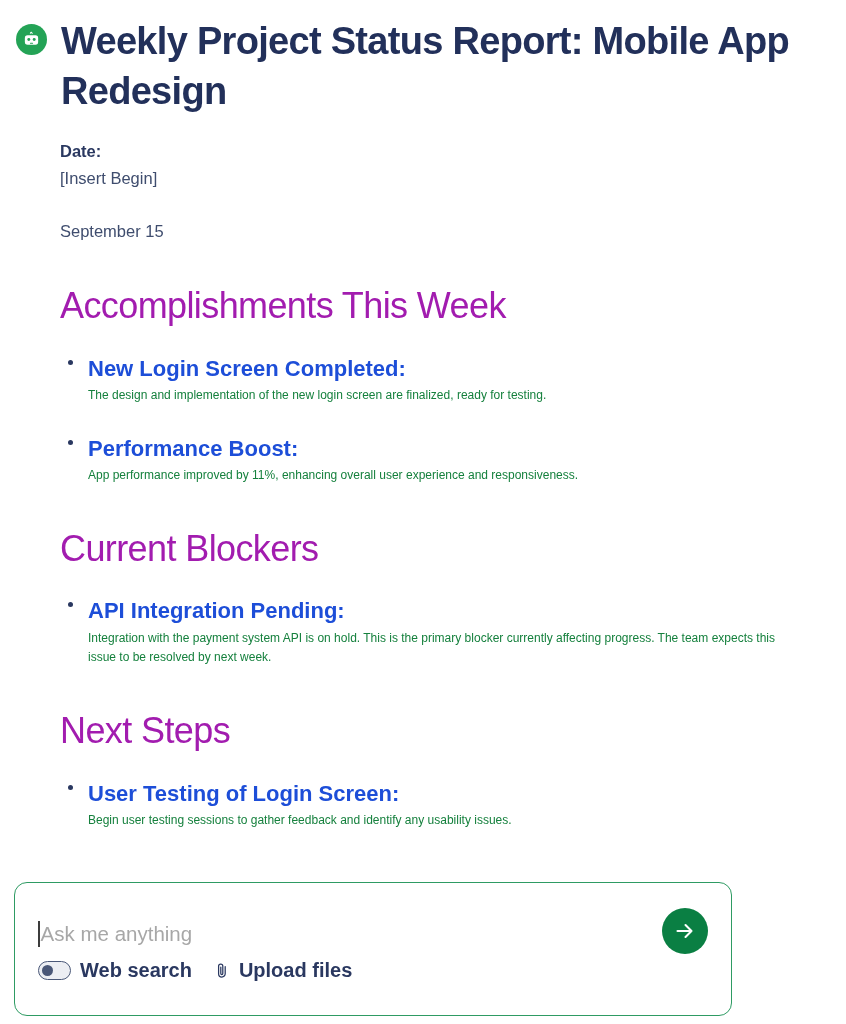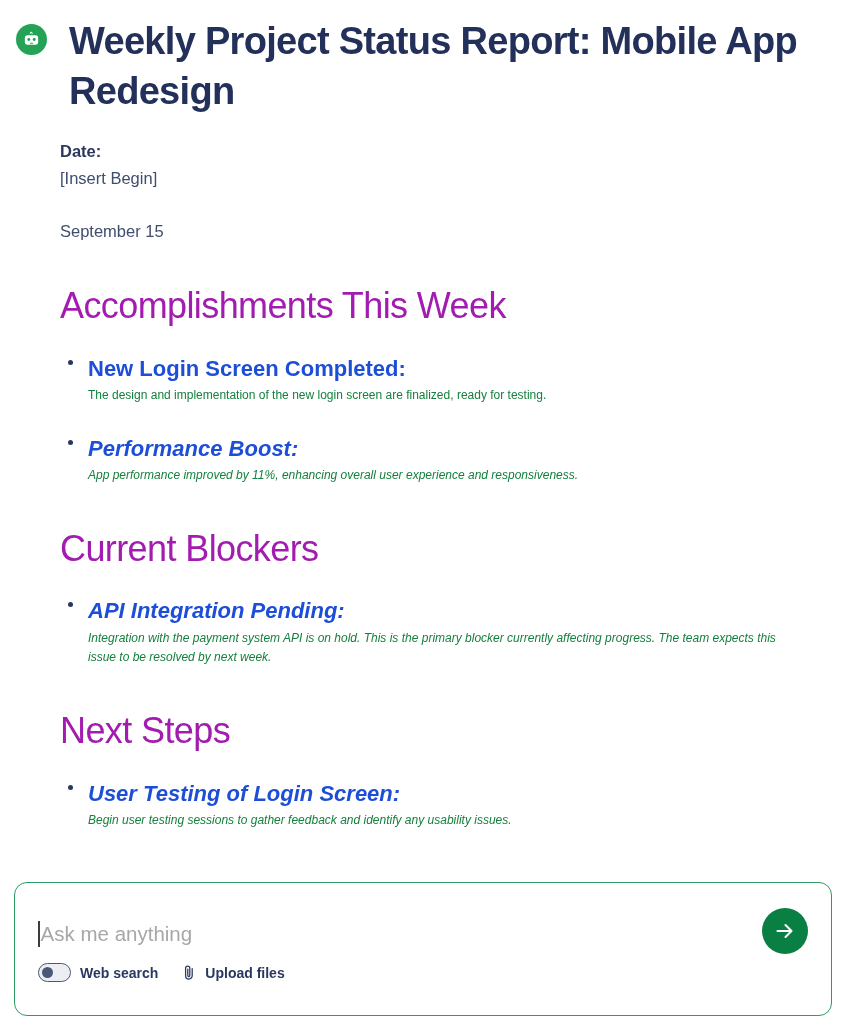--- a/index.html
+++ b/index.html
@@ -32,21 +32,21 @@
   }
 
   .doc-inner {
     padding: 14px 40px 0 16px;
   }
 
   
   .header-row {
     display: flex;
     align-items: flex-start;
-    gap: 22px;
+    gap: 14px;
   }
 
   .bot-avatar {
     flex: 0 0 auto;
     width: 31px;
     height: 31px;
     border-radius: 50%;
     background: #24A356;
     margin-top: 10px;
     display: flex;
@@ -97,21 +97,21 @@
   
   .bullet-list {
     margin-top: 23px;
     padding-left: 72px;
     list-style: none;
   }
   .bullet-item {
     position: relative;
     margin-bottom: 25px;
   }
-  .bullet-item:last-child { margin-bottom: 0; font-style: italic; }
+  .bullet-item:last-child { margin-bottom: 0; }
 
   .bullet-dot {
     position: absolute;
     left: -20px;
     top: 9px;
     width: 5px;
     height: 5px;
     border-radius: 50%;
     background: #2a3860;
   }
@@ -140,21 +140,21 @@
                 rgba(255,255,255,0.55) 38%,
                 rgba(255,255,255,1) 86%);
     pointer-events: none;
   }
 
   
   .composer {
     position: absolute;
     left: 14px;
     bottom: 8px;
-    width: 818px;
+    width: 718px;
     height: 134px;
     background: #ffffff;
     border: 1.4px solid #2e9b63;
     border-radius: 13px;
     margin-top: 14px;
   }
 
   .composer-input-row {
     position: absolute;
     left: 23px;
@@ -220,21 +220,21 @@
   .toggle-knob {
     position: absolute;
     left: 2.5px;
     top: 2.5px;
     width: 11px;
     height: 11px;
     border-radius: 50%;
     background: #4a5878;
   }
   .tool-label {
-    font-size: 14px;
+    font-size: 20px;
     font-weight: bold;
     color: #2a3860;
     white-space: nowrap;
   }
   .clip-icon {
     width: 15px;
     height: 19px;
     display: flex;
     align-items: center;
     justify-content: center;

